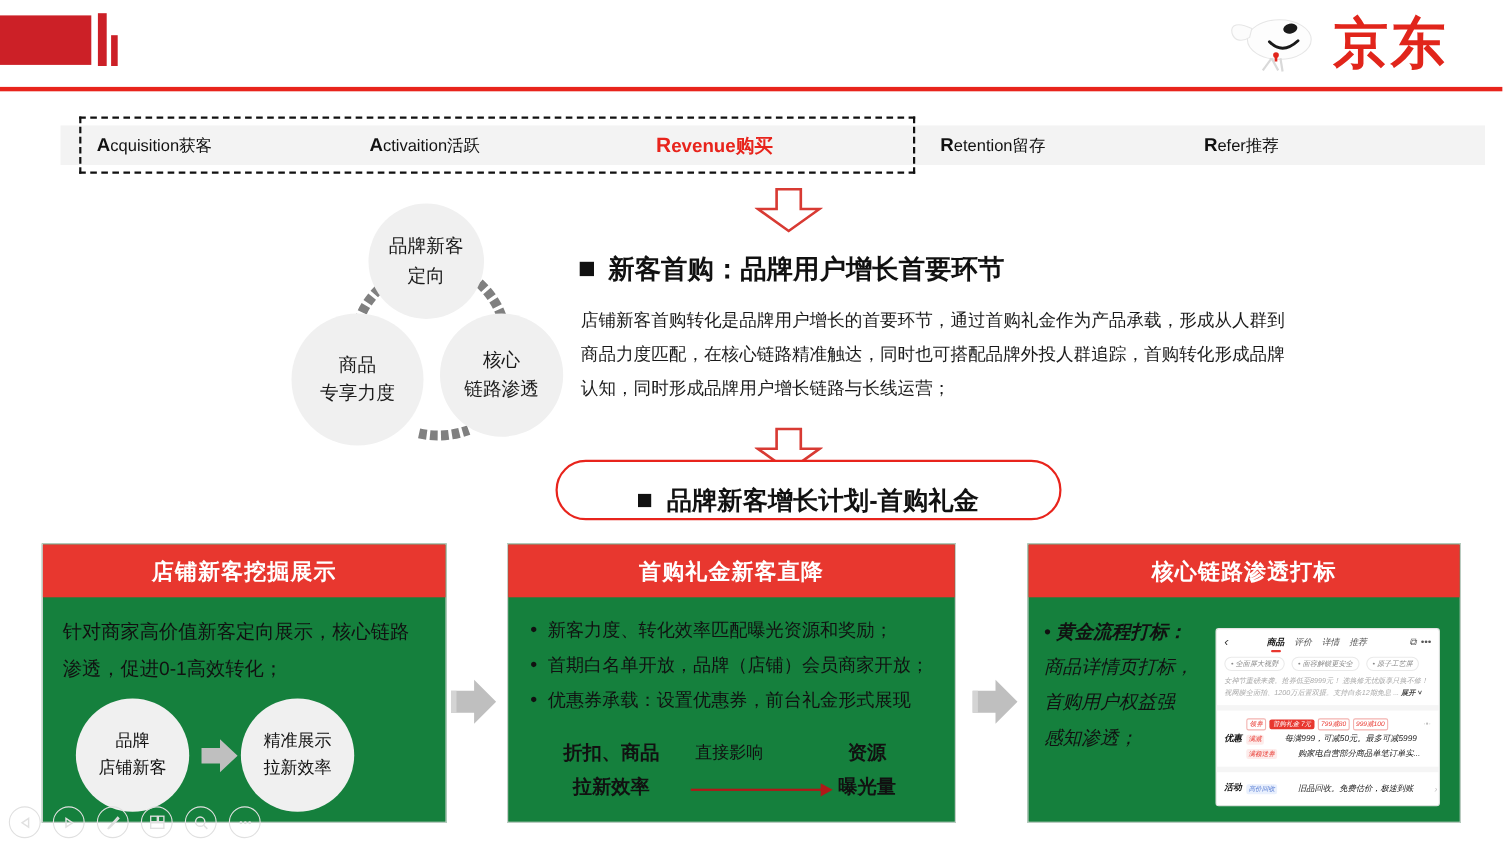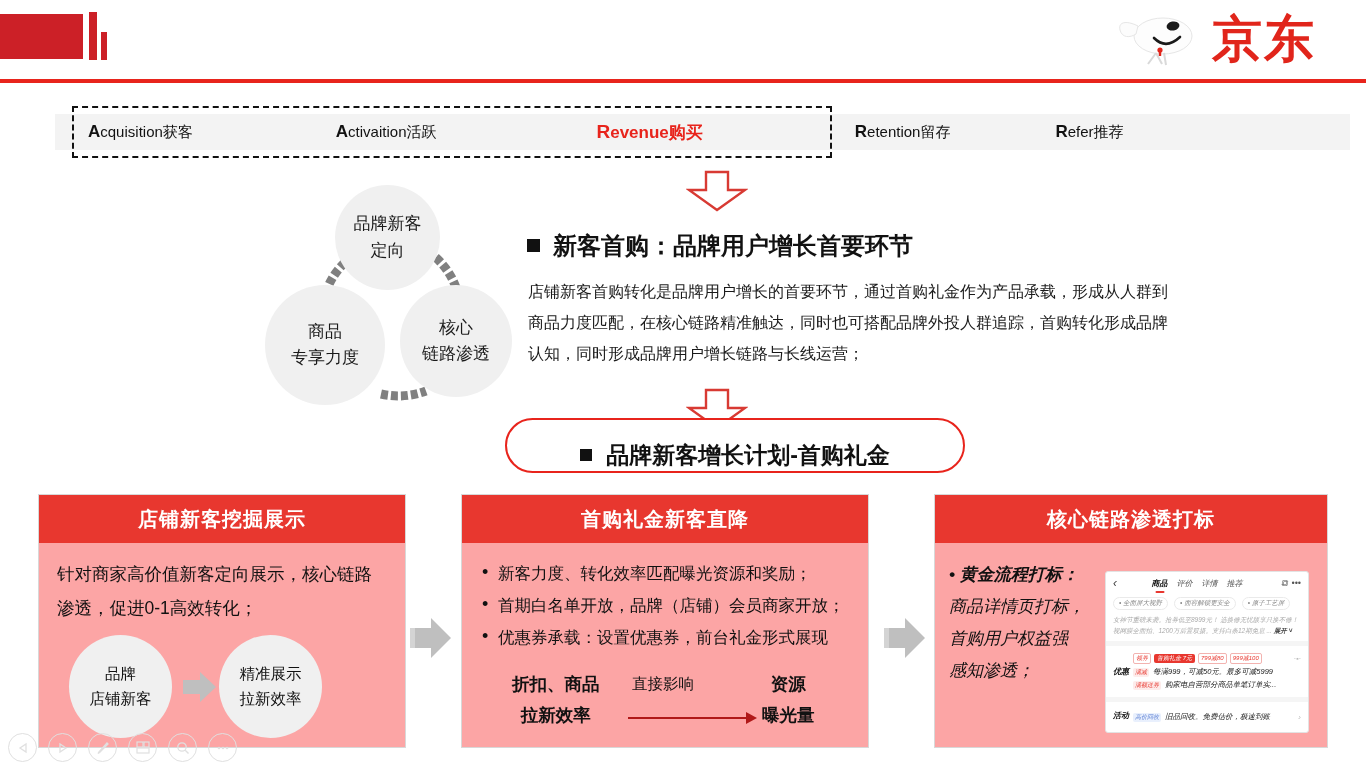--- a/index.html
+++ b/index.html
@@ -32,21 +32,21 @@
   .aarrr-dash{position:absolute;left:72px;top:106px;width:760px;height:52px;
     border:2px dashed #111;box-sizing:border-box;pointer-events:none;}
   .aarrr-item{flex:0 0 auto;font-size:15px;color:#111;white-space:nowrap;}
   .aarrr-item .cap{font-size:17px;font-weight:bold;}
   .aarrr-item.active{color:#e8241c;font-weight:bold;font-size:17px;}
   .aarrr-item.active .cap{font-size:19px;}
   .a1{margin-left:33px;}
   .a2{margin-left:143px;}
   .a3{margin-left:160px;}
   .a4{margin-left:152px;}
-  .a5{margin-left:80px;padding-left:25px;}
+  .a5{margin-left:119px;padding-left:25px;}
 
   
   .down-arrow{position:absolute;width:62px;height:42px;}
   .da1{left:686px;top:170px;}
   .da2{left:686px;top:388px;}
 
   
   .circles{position:absolute;left:258px;top:185px;width:280px;height:225px;}
   .circ{position:absolute;border-radius:50%;background:#f0f0f0;
     display:flex;flex-direction:column;align-items:center;justify-content:center;
@@ -65,21 +65,21 @@
 
   
   .titlebox{position:absolute;left:505px;top:418px;width:460px;height:55px;
     border:2px solid #e8241c;border-radius:28px;box-sizing:border-box;
     display:flex;align-items:flex-end;justify-content:center;background:#fff;}
   .titlebox span.t{font-size:23px;font-weight:bold;color:#111;white-space:nowrap;}
   .titlebox .sq{display:inline-block;width:12px;height:12px;background:#111;
     margin-right:14px;vertical-align:2px;}
 
   
-  .panel{position:absolute;top:494px;background:#fca5a5;border:1px solid #d8d8d8;
+  .panel{position:absolute;top:494px;background:#15803d;border:1px solid #d8d8d8;
     box-sizing:border-box;}
   .p1{left:38px;width:368px;height:254px;}
   .p2{left:461px;width:408px;height:254px;}
   .p3{left:934px;width:394px;height:254px;}
   .p-head{height:48px;background:#e8372f;display:flex;align-items:center;
     justify-content:center;color:#fff;font-size:20px;font-weight:bold;letter-spacing:1px;}
   .p-body{padding:14px 18px 0 18px;}
 
   .p1-text{font-size:17.5px;line-height:34px;color:#111;}
   .p1-flow{position:relative;margin-top:10px;height:108px;}
@@ -124,21 +124,21 @@
   .ph-desc .more{color:#444;font-weight:bold;}
   .ph-sep{height:5px;background:#f5f5f5;margin:5px 0;}
   .ph-row{display:flex;padding:2px 7px;align-items:center;}
   .ph-lbl{width:20px;font-size:8px;font-weight:bold;color:#111;flex:0 0 auto;}
   .ph-rowc{flex:1;}
   .ph-tags{display:flex;gap:3px;align-items:center;flex-wrap:nowrap;}
   .tag-o{border:1px solid #f3b3b0;border-radius:2px;color:#e8372f;padding:0 2px;font-size:6px;white-space:nowrap;}
   .tag-s{background:#e8372f;color:#fff;border-radius:2px;padding:0 3px;font-size:6px;white-space:nowrap;}
   .tag-p{background:#fdeceb;color:#e8372f;border-radius:2px;padding:0 2px;font-size:6px;white-space:nowrap;}
   .tag-b{background:#e9f0fd;color:#5b7fd4;border-radius:2px;padding:0 2px;font-size:6px;white-space:nowrap;}
-  .ph-line{font-size:7.5px;color:#222;margin-top:3px;display:flex;align-items:center;gap:4px;white-space:nowrap;}
+  .ph-line{font-size:7.5px;color:#222;margin-top:3px;display:flex;align-items:center;gap:19px;white-space:nowrap;}
   .ph-dots{margin-left:auto;color:#bbb;font-size:7px;}
   .ph-chev{margin-left:auto;color:#bbb;font-size:8px;}
 
   
   .mid-arrow{position:absolute;top:616px;width:42px;height:44px;}
   .ma1{left:410px;}
   .ma2{left:884px;}
 
   
   .tbar{position:absolute;left:8px;top:733px;display:flex;gap:11px;}

